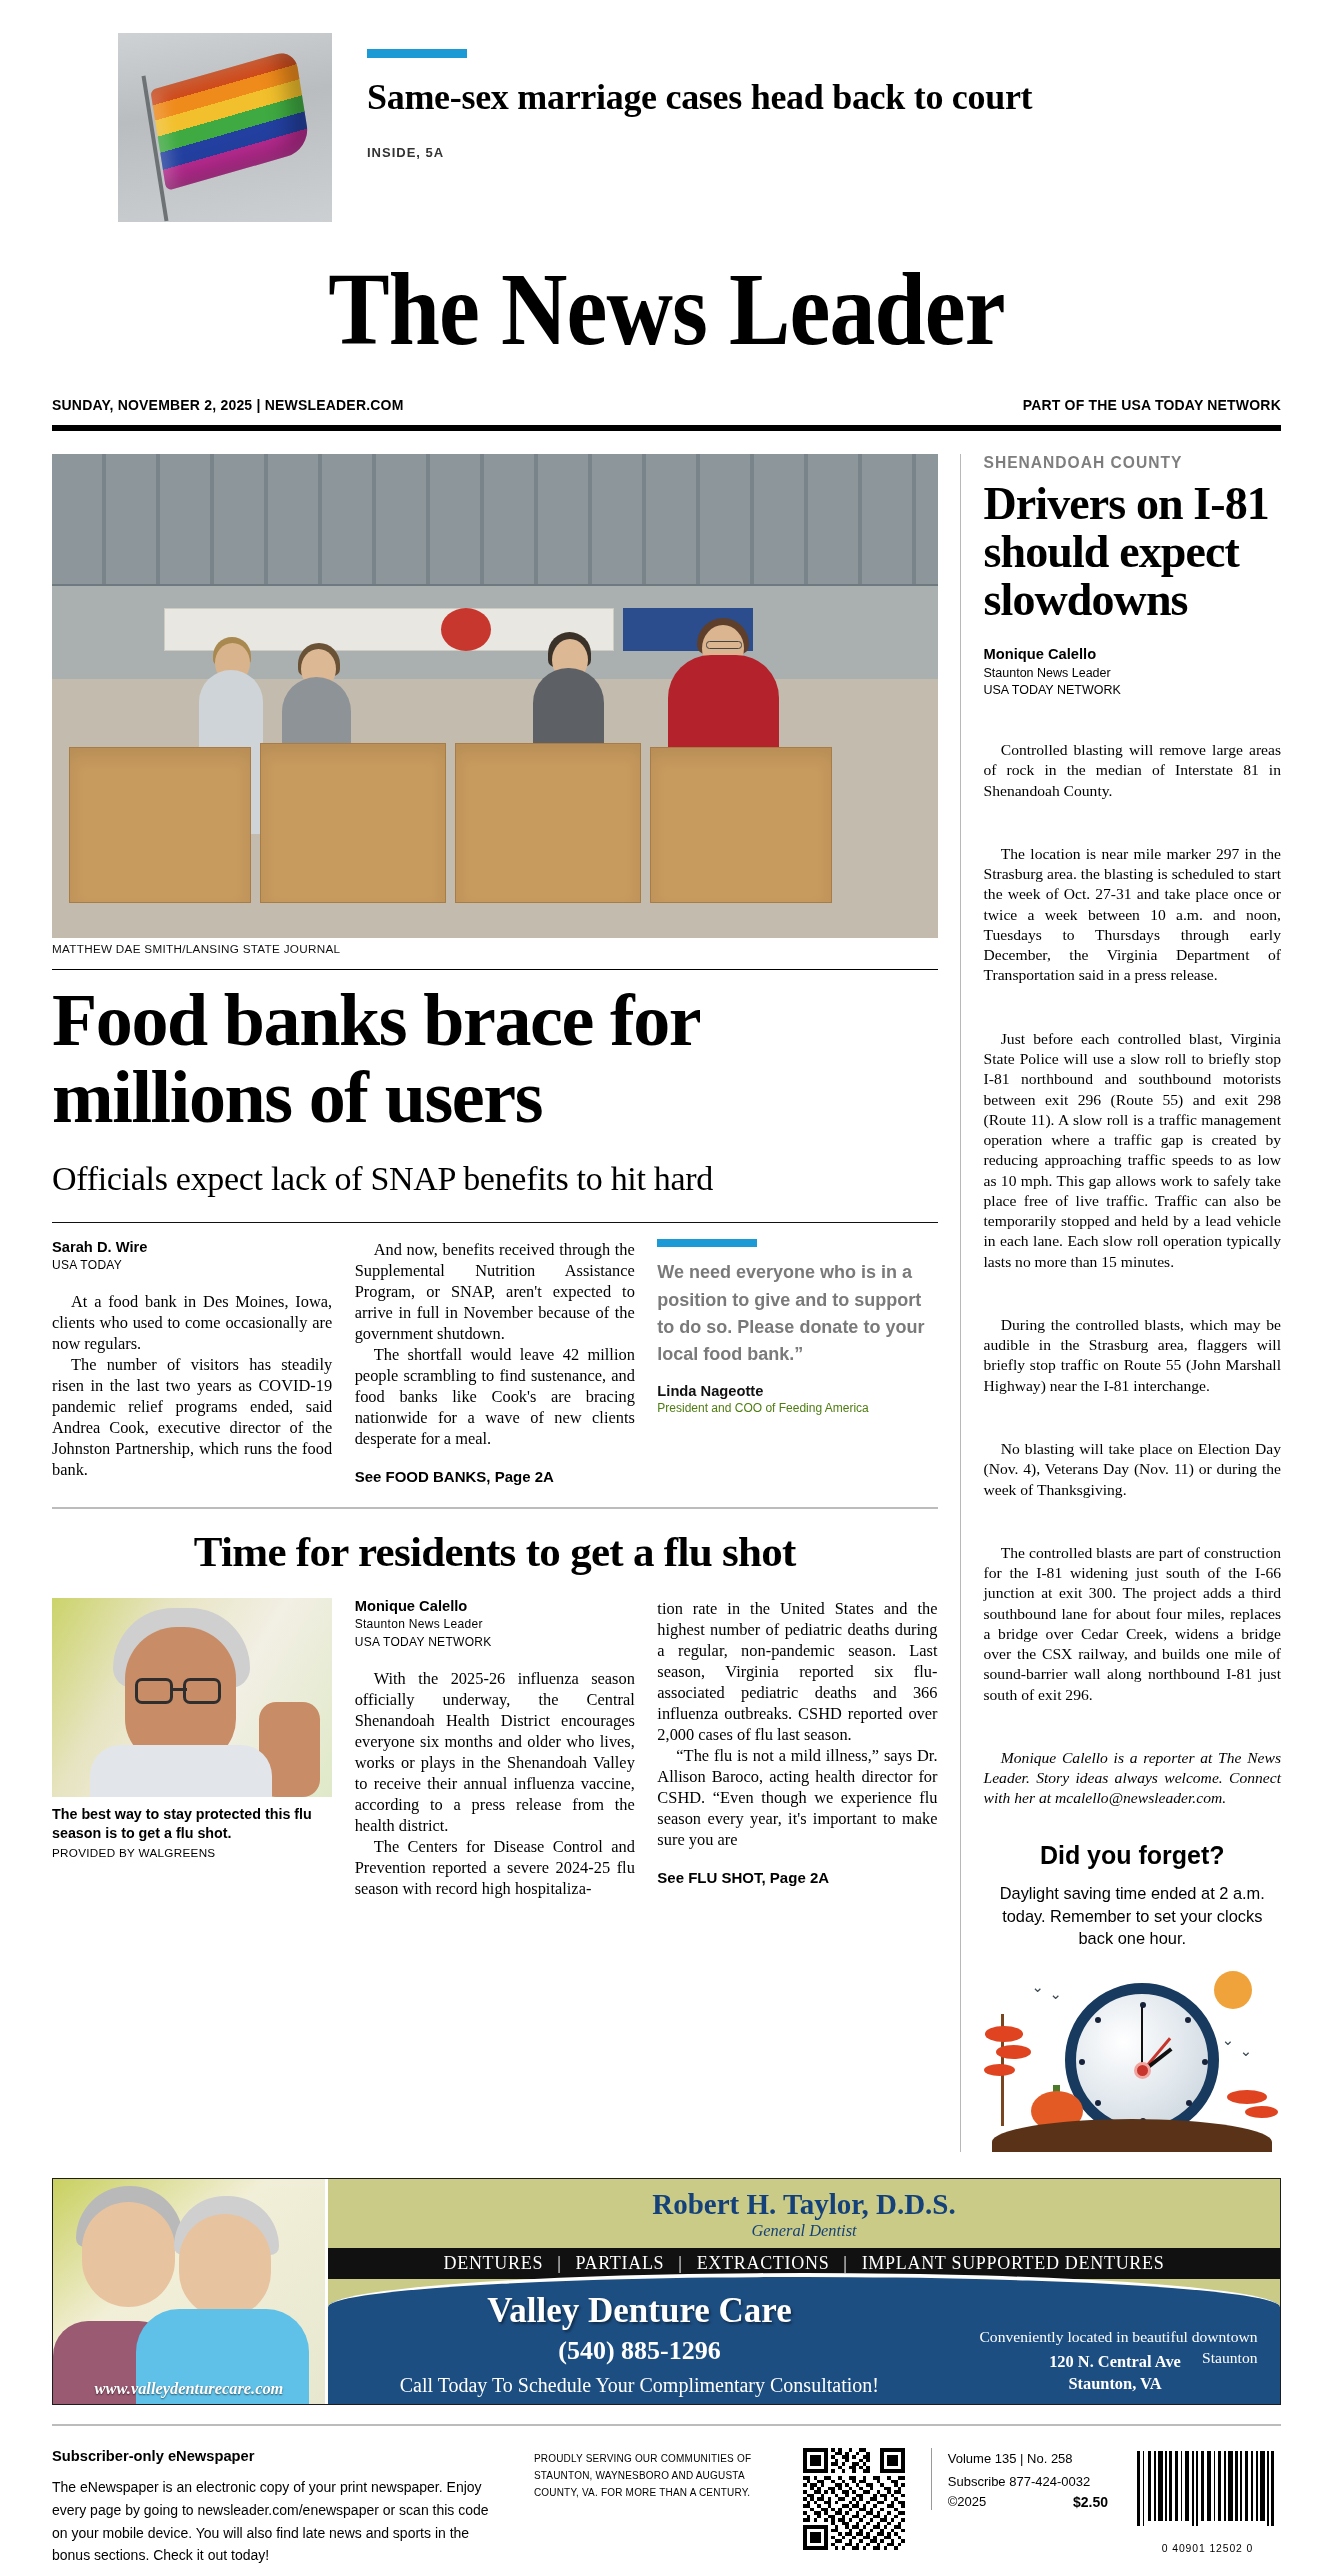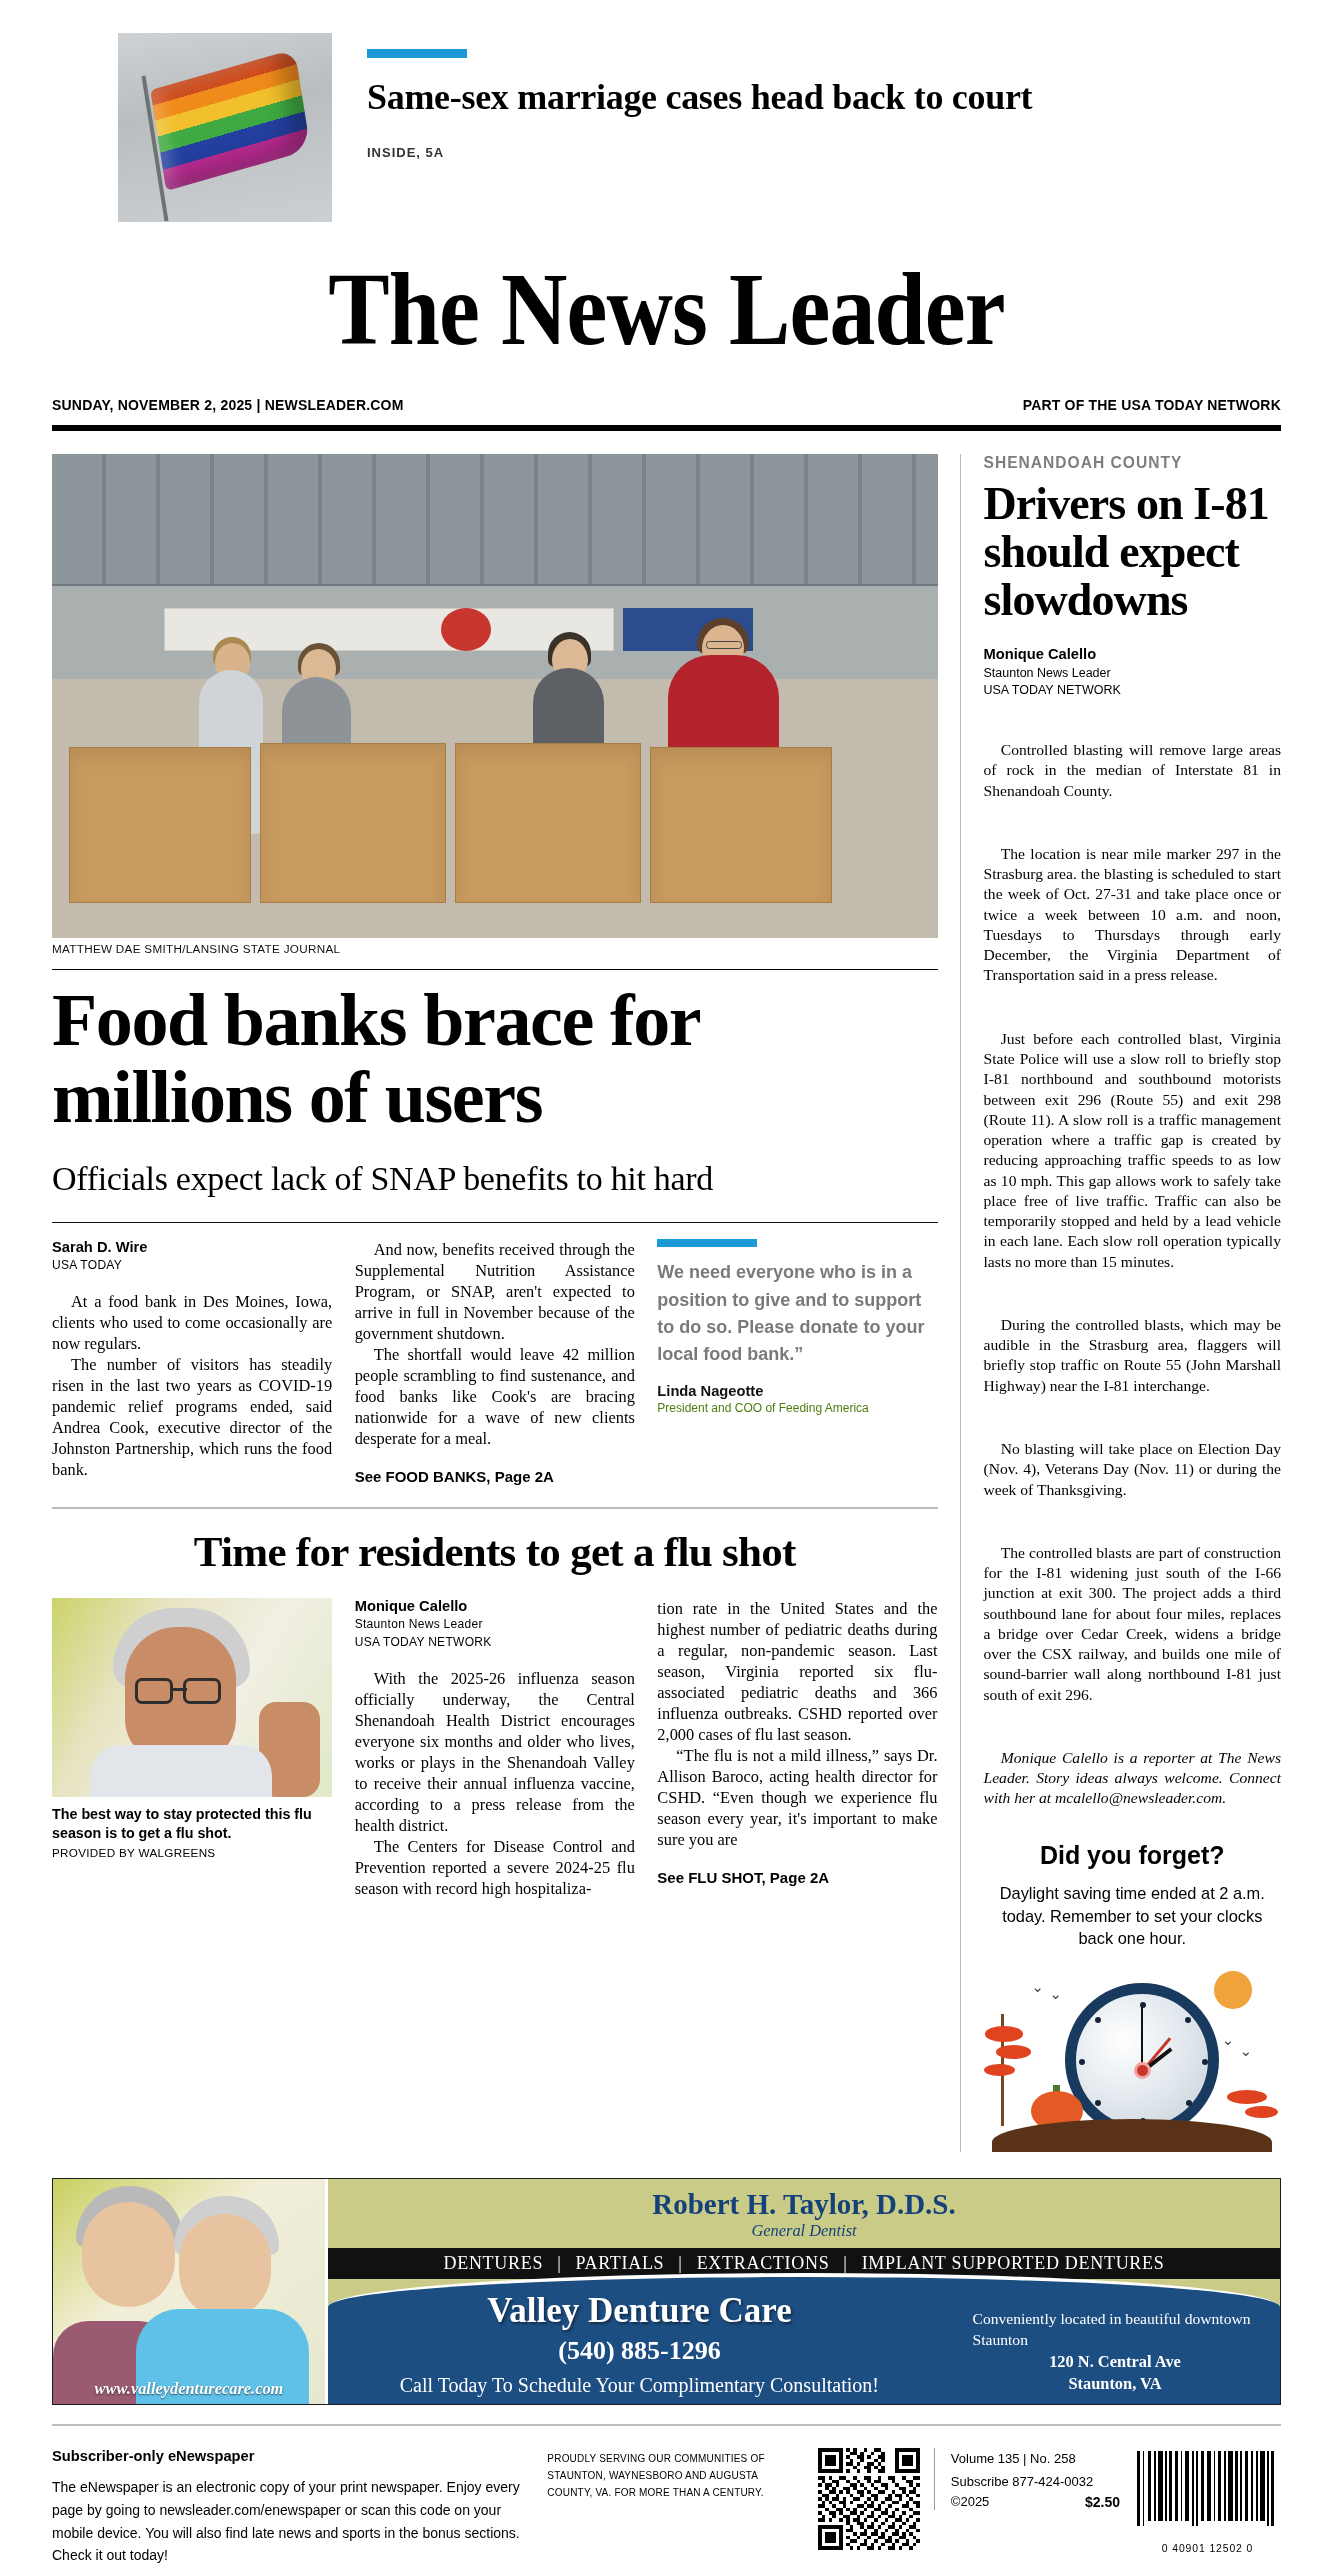--- a/index.html
+++ b/index.html
@@ -246,29 +246,29 @@
   }
   .ad-phone {
     position:absolute; left:35px; bottom:38px; width:553px; text-align:center;
     font-family:"Liberation Serif", serif; font-weight:bold; font-size:26px; color:#fff;
   }
   .ad-cta {
     position:absolute; left:17.3px; bottom:7px; width:588px; text-align:center;
     font-family:"Liberation Serif", serif; font-size:20px; color:#fff;
   }
   .ad-loc {
-    position:absolute; right:22.5px; bottom:54px; width:285px; text-align:left;
+    position:absolute; right:22.5px; bottom:36px; width:285px; text-align:right;
     font-family:"Liberation Serif", serif; font-size:15.6px; color:#fff; line-height:1.35;
   }
   .ad-addr {
     position:absolute; right:22.5px; bottom:8.6px; width:285px; text-align:center;
     font-family:"Liberation Serif", serif; font-weight:bold; font-size:16.4px; color:#fff; line-height:1.35;
   }
   
-  .footer { margin-top: 22.5px; display: flex; gap: 14px; align-items: flex-start; }
+  .footer { margin-top: 22.5px; display: flex; gap: 26px; align-items: flex-start; }
   .foot-left { width: 519px; }
   .foot-title { font-size: 14.7px; font-weight: bold; }
   .foot-text { font-size: 14px; line-height: 1.62; margin-top: 12px; }
   .foot-mid { width: 277px; font-size: 10px; line-height: 1.72; letter-spacing:0.2px; padding-top: 1.7px; }
   .qr { width: 102px; height: 102px; flex:none; }
   .foot-right { border-left: 0.9px solid #9a9a9a; padding-left: 15.6px; width: 199px; }
   .foot-vol { font-size: 13px; line-height: 1.75; }
   .foot-price { display:flex; justify-content: space-between; font-size:13px; }
   .foot-price b { font-size: 14px; }
   .barcode { flex:none; width: 147px; height: 90px; }

